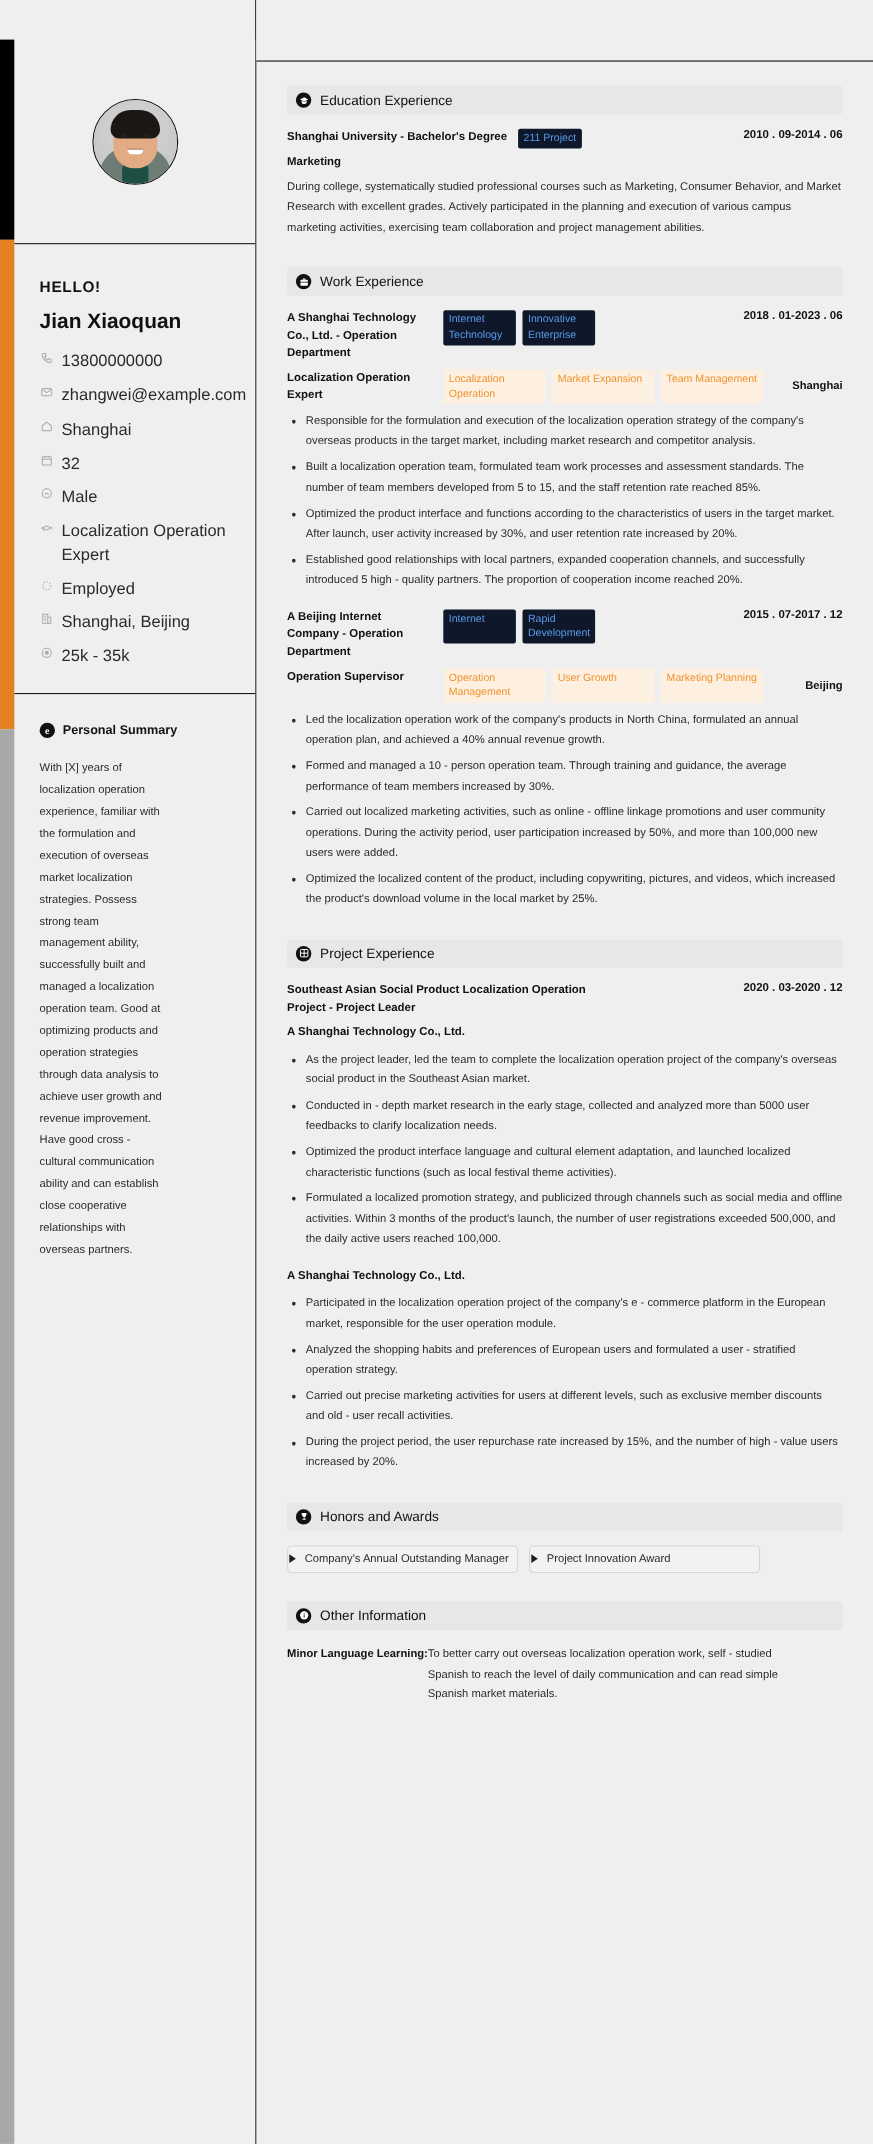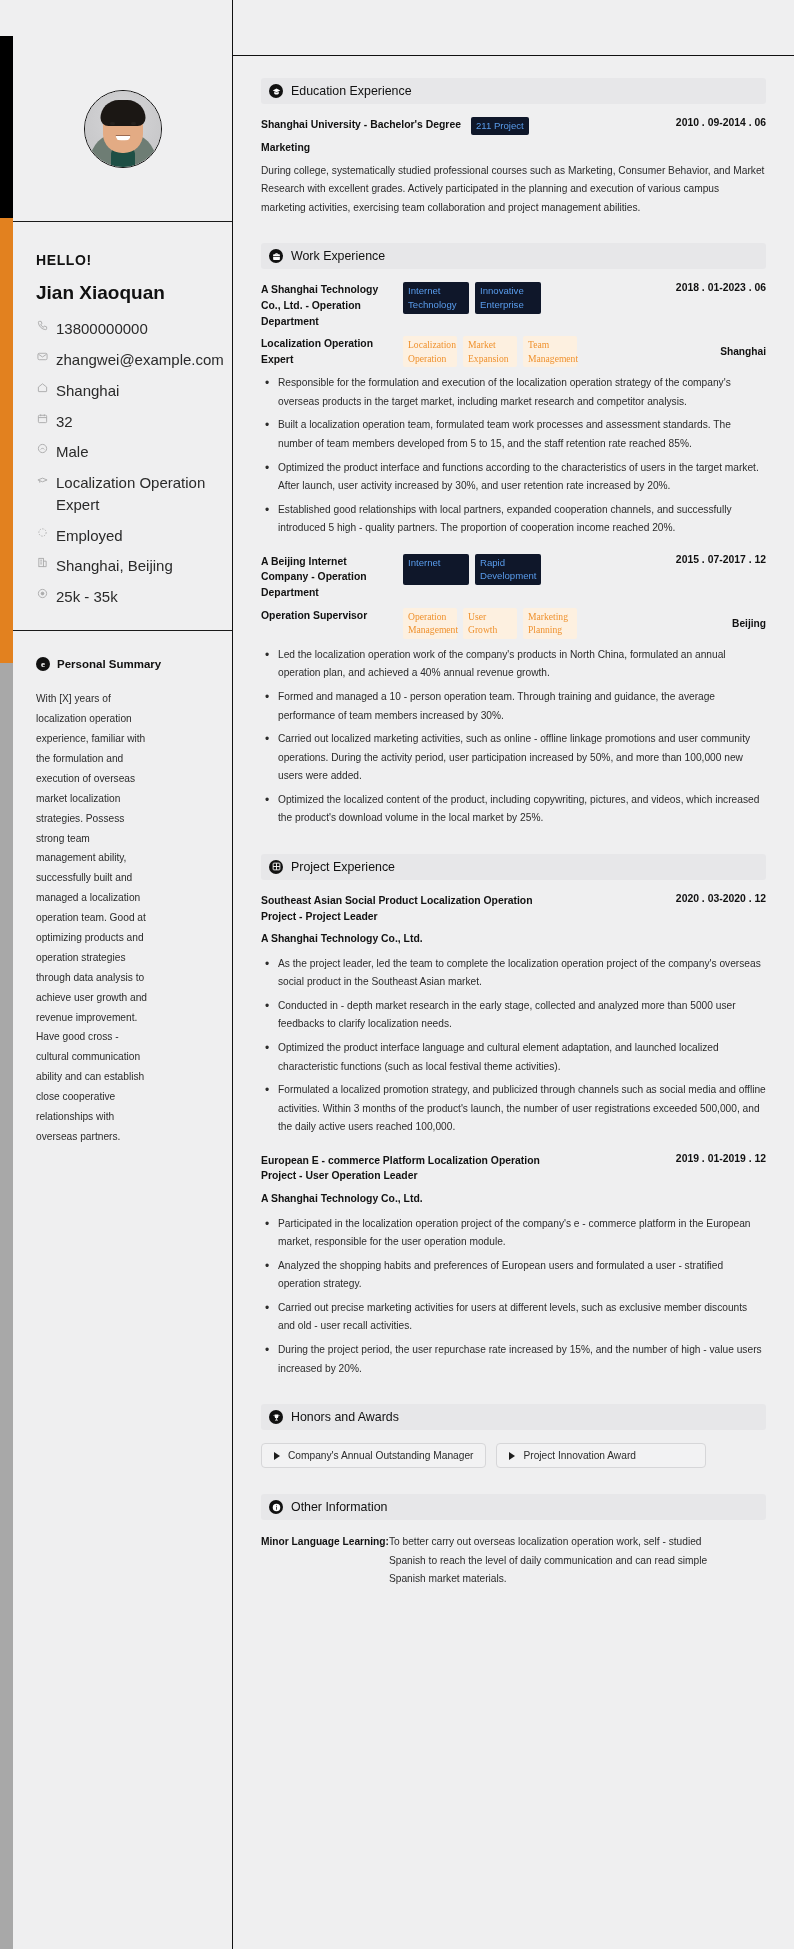--- a/index.html
+++ b/index.html
@@ -214,21 +214,21 @@
   .tag {
     font-size: 9.6px;
     line-height: 1.42;
     padding: 2px 5px;
     border-radius: 2px;
     white-space: normal;
   }
   .tag.blue { background: #0f172a; color: #599bea; }
   .tag.blue.w1 { width: 66px; }
   .tag.orange { background: #fdf0e0; color: #ef922f; }
-  .tag.orange.w1 { width: 54px; font-family: Liberation Serif, serif; }
+  .tag.orange.w1 { width: 93px; }
   .entry-date {
     font-size: 10.4px;
     font-weight: 700;
     color: #111;
     margin-left: auto;
     white-space: nowrap;
     padding-top: 0px;
   }
   .entry-loc {
     font-size: 10.2px;
@@ -275,21 +275,21 @@
   }
 
   .section.spaced { margin-top: 26px; }
 
   .award-row { display: flex; gap: 10px; flex-wrap: wrap; }
   .award-chip {
     display: flex; align-items: center; gap: 8px;
     border: 1px solid #d6d6d8;
     border-radius: 4px;
     background: #f2f2f3;
-    padding: 6px 12px;
+    padding: 6px 1px;
     font-size: 10.2px;
     color: #2b2b2b;
     min-width: 210px;
   }
   .award-chip .tri {
     width: 0; height: 0;
     border-left: 6px solid #1d1d1d;
     border-top: 4px solid transparent;
     border-bottom: 4px solid transparent;
     flex: 0 0 auto;
@@ -540,24 +540,20 @@
           <div class="entry-sub">A Shanghai Technology Co., Ltd.</div>
           <ul class="bullets">
             <li>As the project leader, led the team to complete the localization operation project of the company's overseas social product in the Southeast Asian market.</li>
             <li>Conducted in - depth market research in the early stage, collected and analyzed more than 5000 user feedbacks to clarify localization needs.</li>
             <li>Optimized the product interface language and cultural element adaptation, and launched localized characteristic functions (such as local festival theme activities).</li>
             <li>Formulated a localized promotion strategy, and publicized through channels such as social media and offline activities. Within 3 months of the product's launch, the number of user registrations exceeded 500,000, and the daily active users reached 100,000.</li>
           </ul>
         </div>
 
         <div class="entry">
-          <div class="entry-head">
-            <span class="entry-title w-mid">European E - commerce Platform Localization Operation Project - User Operation Leader</span>
-            <span class="entry-date">2019 . 01-2019 . 12</span>
-          </div>
           <div class="entry-sub">A Shanghai Technology Co., Ltd.</div>
           <ul class="bullets">
             <li>Participated in the localization operation project of the company's e - commerce platform in the European market, responsible for the user operation module.</li>
             <li>Analyzed the shopping habits and preferences of European users and formulated a user - stratified operation strategy.</li>
             <li>Carried out precise marketing activities for users at different levels, such as exclusive member discounts and old - user recall activities.</li>
             <li>During the project period, the user repurchase rate increased by 15%, and the number of high - value users increased by 20%.</li>
           </ul>
         </div>
       </section>
 

